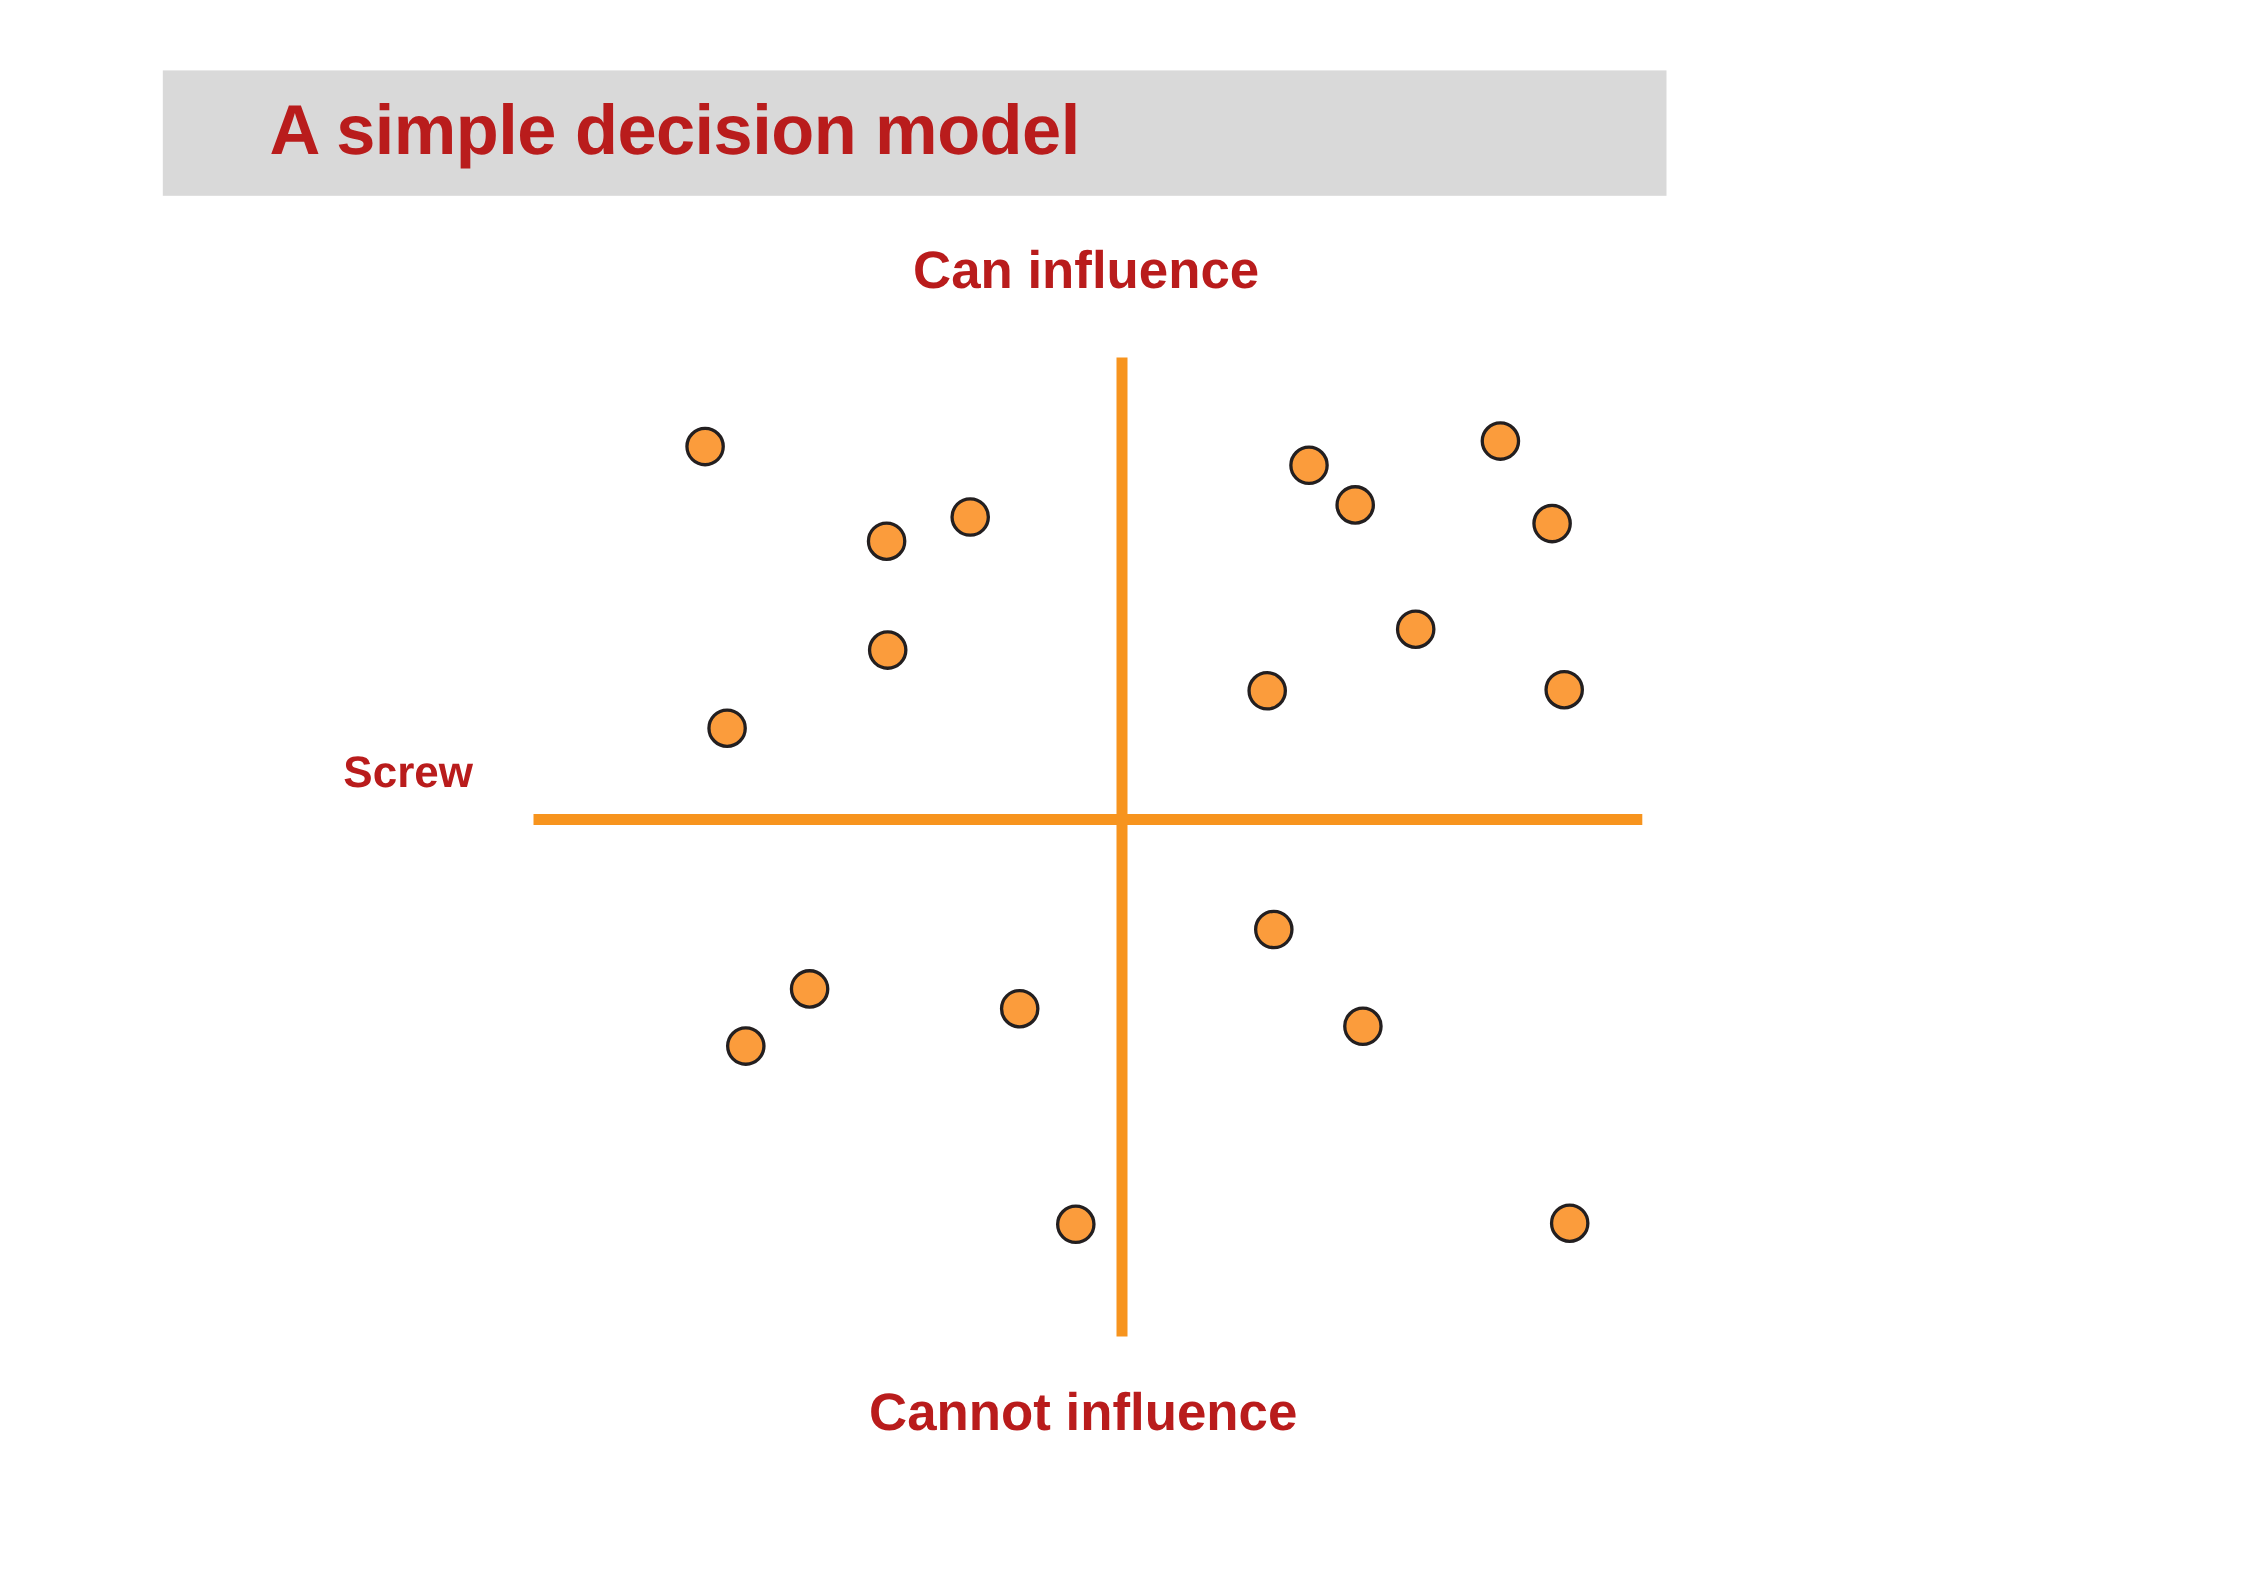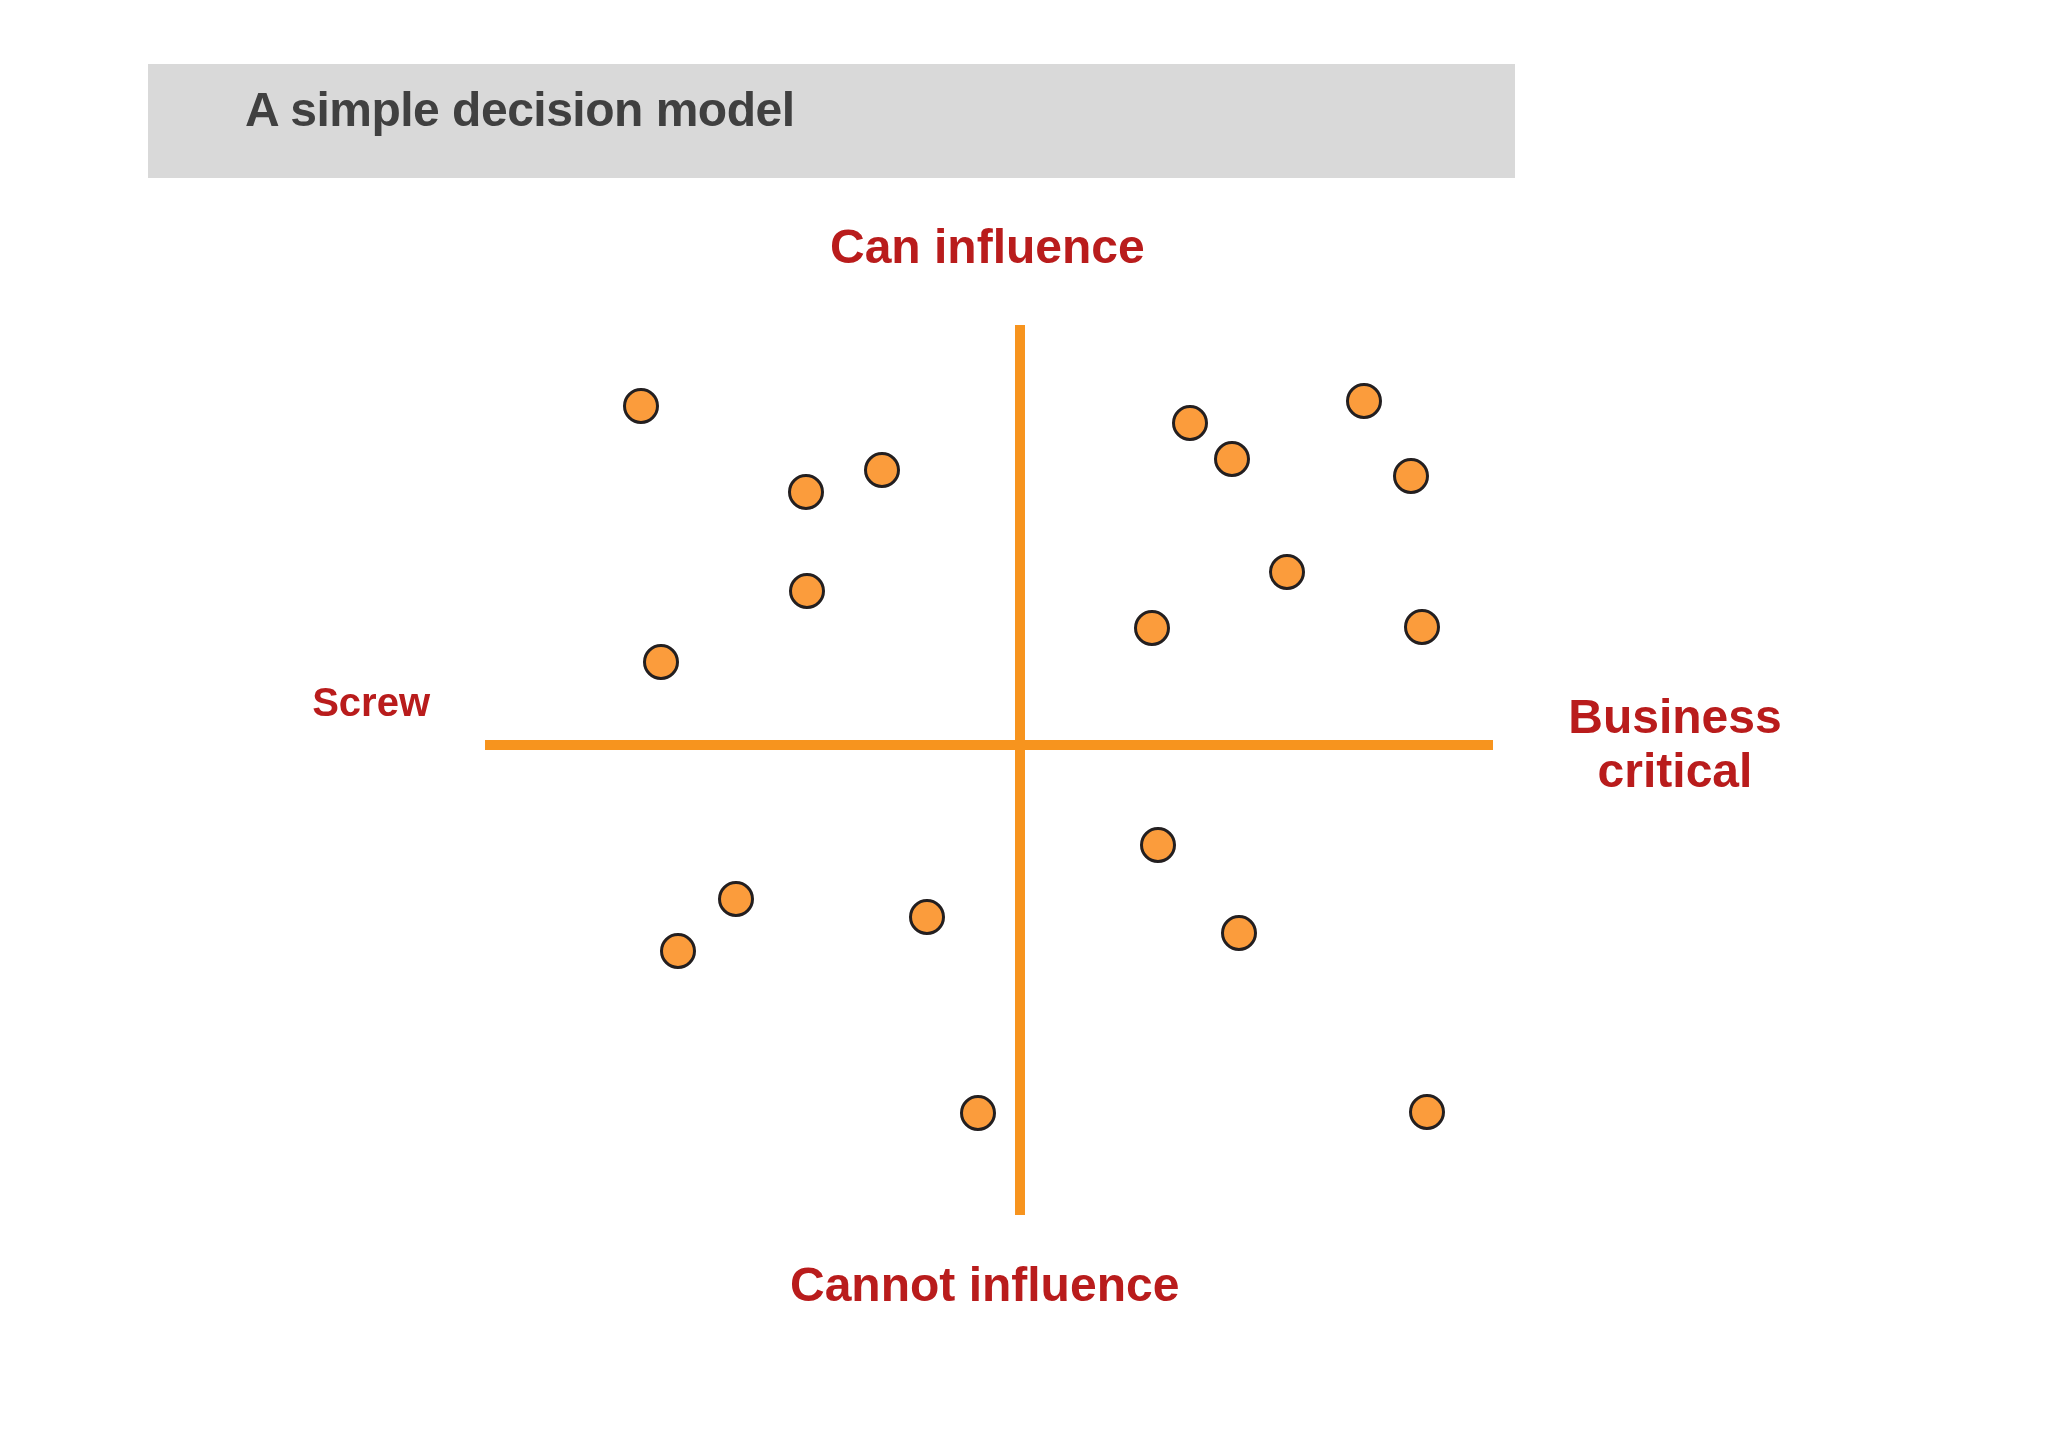--- a/index.html
+++ b/index.html
@@ -25,23 +25,23 @@
     left: 148px;
     top: 64px;
     width: 1367px;
     height: 114px;
     background: #d9d9d9;
   }
   #title-text {
     position: absolute;
     left: 245px;
     top: 86px;
-    font-size: 48px;
+    font-size: 64px;
     font-weight: bold;
-    color: #404040;
+    color: #b91c1c;
     letter-spacing: -0.5px;
     white-space: nowrap;
     line-height: 1;
   }
 
   
   #axis-vertical {
     position: absolute;
     left: 1015px;
     top: 325px;
@@ -124,24 +124,20 @@
   <div id="axis-horizontal"></div>
 
   <div class="pole-label" id="label-top">Can influence</div>
 
   <div class="pole-label" id="label-bottom">Cannot influence</div>
 
   <div class="pole-label" id="label-left">
     <span class="label-line">Screw</span>
   </div>
 
-  <div class="pole-label" id="label-right">
-    <span class="label-line">Business</span>
-    <span class="label-line">critical</span>
-  </div>
 
   <div id="dots-layer">
       <div class="dot" style="left: 641px; top: 406px; width: 36px; height: 36px; margin-left: -18px; margin-top: -18px; background: rgb(251, 156, 60); border-color: rgb(35, 31, 32);"></div>
       <div class="dot" style="left: 806px; top: 492px; width: 36px; height: 36px; margin-left: -18px; margin-top: -18px; background: rgb(251, 156, 60); border-color: rgb(35, 31, 32);"></div>
       <div class="dot" style="left: 882px; top: 470px; width: 36px; height: 36px; margin-left: -18px; margin-top: -18px; background: rgb(251, 156, 60); border-color: rgb(35, 31, 32);"></div>
       <div class="dot" style="left: 807px; top: 591px; width: 36px; height: 36px; margin-left: -18px; margin-top: -18px; background: rgb(251, 156, 60); border-color: rgb(35, 31, 32);"></div>
       <div class="dot" style="left: 661px; top: 662px; width: 36px; height: 36px; margin-left: -18px; margin-top: -18px; background: rgb(251, 156, 60); border-color: rgb(35, 31, 32);"></div>
       <div class="dot" style="left: 1190px; top: 423px; width: 36px; height: 36px; margin-left: -18px; margin-top: -18px; background: rgb(251, 156, 60); border-color: rgb(35, 31, 32);"></div>
       <div class="dot" style="left: 1232px; top: 459px; width: 36px; height: 36px; margin-left: -18px; margin-top: -18px; background: rgb(251, 156, 60); border-color: rgb(35, 31, 32);"></div>
       <div class="dot" style="left: 1364px; top: 401px; width: 36px; height: 36px; margin-left: -18px; margin-top: -18px; background: rgb(251, 156, 60); border-color: rgb(35, 31, 32);"></div>

